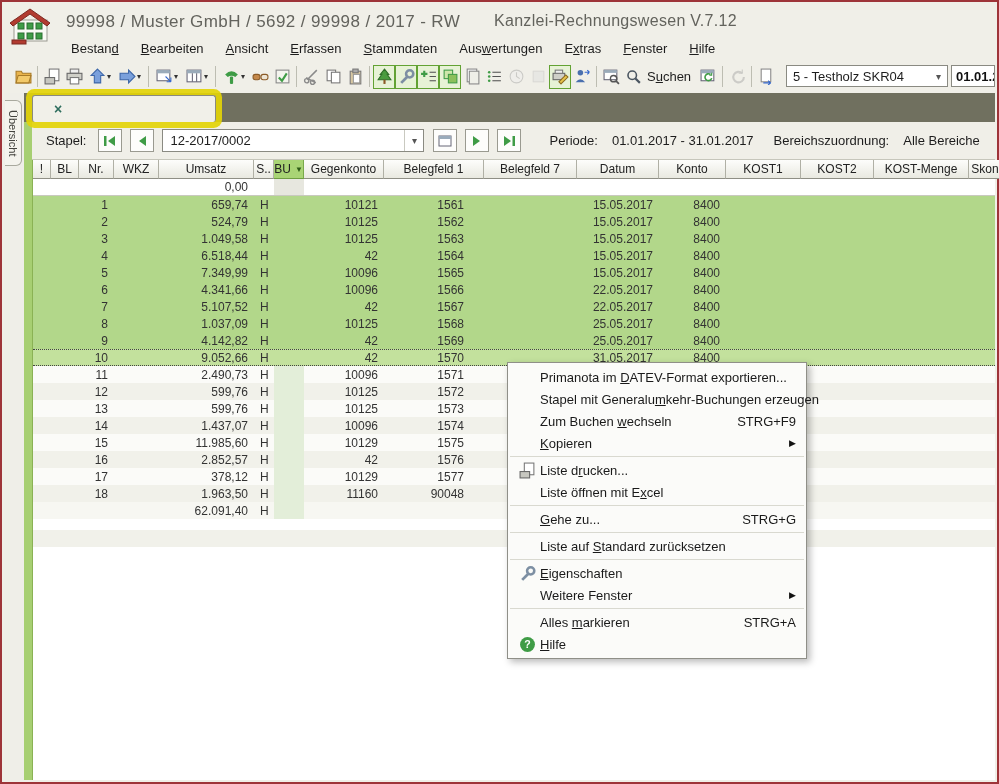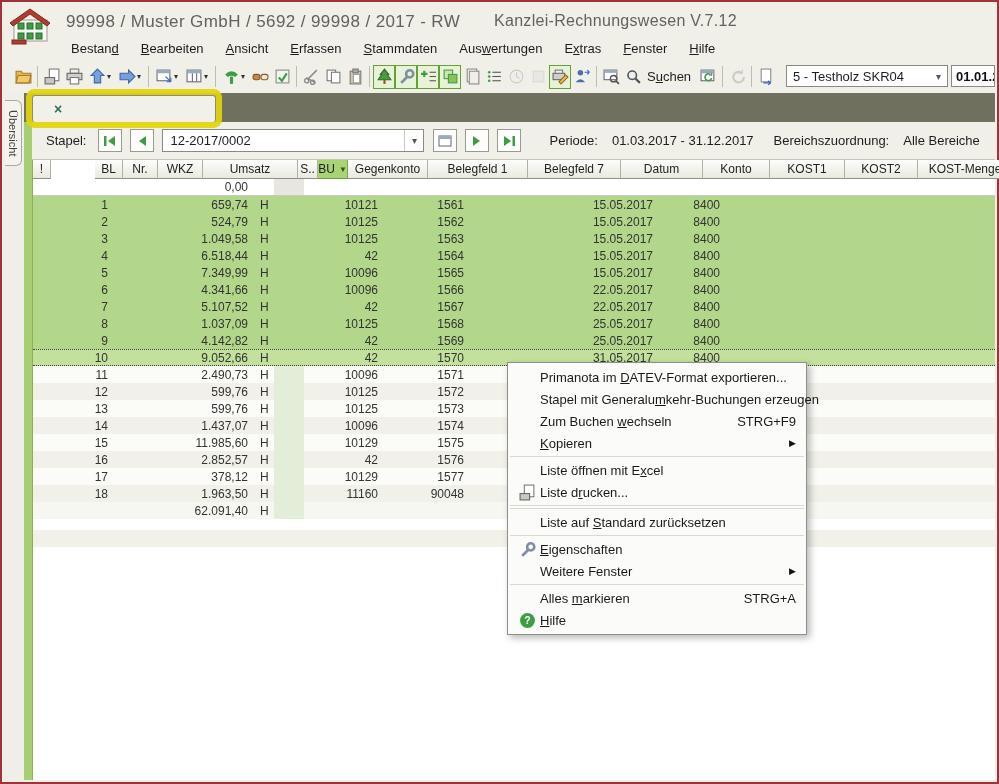--- a/index.html
+++ b/index.html
@@ -411,29 +411,29 @@
           <path d="M3 1 L10 6 L3 11 Z" fill="#3f9c46"></path>
         </svg>
       </span>
     <span class="navbtn">
         <svg width="14" height="12" viewBox="0 0 14 12">
           <path d="M2 1 L9 6 L2 11 Z" fill="#3f9c46"></path>
           <rect x="10.5" y="1" width="2.5" height="10" fill="#3f9c46"></rect>
         </svg>
       </span>
     <span class="ptext">Periode:</span>
-    <span class="pval">01.03.2017 - 31.12.2017</span>
+    <span class="pval">01.01.2017 - 31.01.2017</span>
     <span class="ptext">Bereichszuordnung:</span>
     <span class="pval">Alle Bereiche</span>
   </div>
 
   <div class="table">
     <div class="thead">
         <div class="hc" style="width: 18px;">!</div>
-        <div class="hc" style="width: 28px; margin-left: 44px;">BL</div>
+        <div class="hc" style="width: 28px;">BL</div>
         <div class="hc" style="width: 35px;">Nr.</div>
         <div class="hc" style="width: 45px;">WKZ</div>
         <div class="hc" style="width: 95px;">Umsatz</div>
         <div class="hc" style="width: 20px;">S..</div>
         <div class="hc bu" style="width: 30px;">BU<span class="farr">▼</span></div>
         <div class="hc" style="width: 80px;">Gegenkonto</div>
         <div class="hc" style="width: 100px;">Belegfeld 1</div>
         <div class="hc" style="width: 93px;">Belegfeld 7</div>
         <div class="hc" style="width: 82px;">Datum</div>
         <div class="hc" style="width: 67px;">Konto</div>
@@ -821,33 +821,38 @@
         <span class="mlabel">Zum Buchen <u>w</u>echseln</span>
         <span class="mshort">STRG+F9</span>
       </div>
       <div class="mitem">
         <span class="micon"></span>
         <span class="mlabel"><u>K</u>opieren</span>
         <span class="marrow">▶</span>
       </div>
       <div class="msep"></div>
       <div class="mitem">
-        <span class="micon"></span>
-        <span class="mlabel">Liste öffnen mit E<u>x</u>cel</span>
-      </div>
-      <div class="mitem">
         <span class="micon">
           <svg width="17" height="17" viewBox="0 0 16 16">
             <rect x="5" y="1" width="9" height="11" fill="#fff" stroke="#777"></rect>
             <rect x="1" y="9" width="9" height="6" fill="#c7c7c0" stroke="#666"></rect>
           </svg>
         </span>
         <span class="mlabel">Liste d<u>r</u>ucken...</span>
       </div>
+      <div class="mitem">
+        <span class="micon"></span>
+        <span class="mlabel">Liste öffnen mit E<u>x</u>cel</span>
+      </div>
       <div class="msep"></div>
+      <div class="mitem">
+        <span class="micon"></span>
+        <span class="mlabel"><u>G</u>ehe zu...</span>
+        <span class="mshort">STRG+G</span>
+      </div>
       <div class="msep"></div>
       <div class="mitem">
         <span class="micon"></span>
         <span class="mlabel">Liste auf <u>S</u>tandard zurücksetzen</span>
       </div>
       <div class="msep"></div>
       <div class="mitem">
         <span class="micon">
           <svg width="17" height="17" viewBox="0 0 16 16">
             <path d="M3 14 L9 8" stroke="#7d8fa3" stroke-width="2.6"></path>

